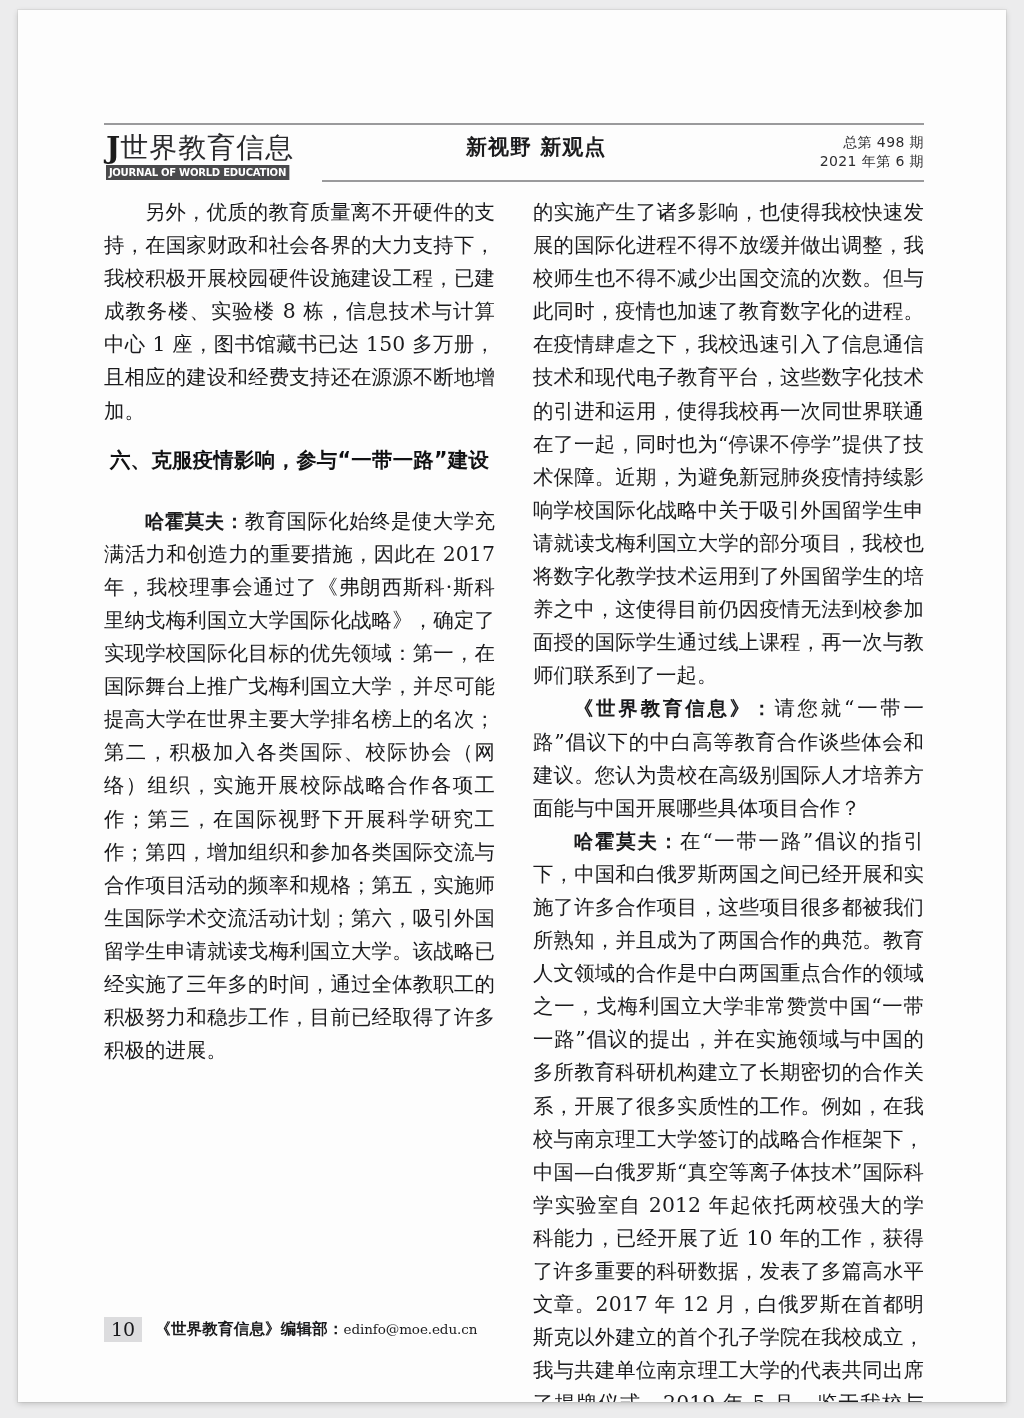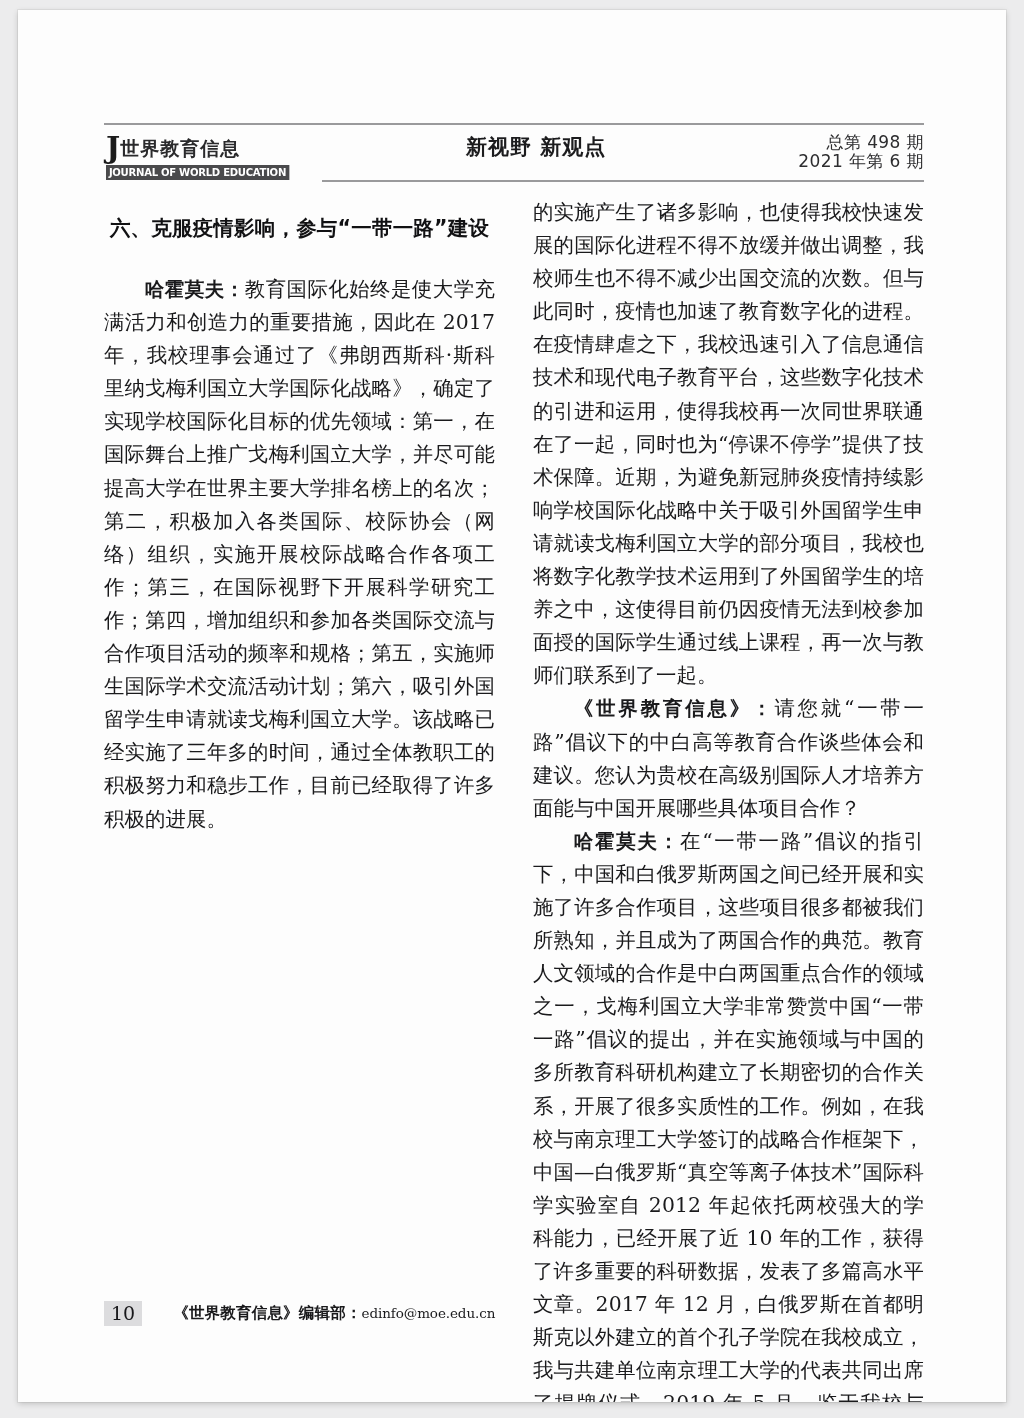--- a/index.html
+++ b/index.html
@@ -72,25 +72,24 @@
     font-family: "DejaVu Serif", "Liberation Serif", serif;
     font-weight: 700;
     font-size: 30px;
     color: #1b1b1b;
     line-height: 26px;
     margin-right: 1px;
     letter-spacing: -1px;
   }
   .logo-cn {
     font-family: "DejaVu Sans", "Liberation Sans", sans-serif;
-    font-size: 19px;
+    font-size: 28px;
     letter-spacing: 1px;
     color: #2a2a2c;
     line-height: 26px;
-    font-weight: bold;
   }
   .logo-bar {
     margin-top: 1px;
     background: #4a4a4c;
     color: #ffffff;
     font-family: "DejaVu Sans", "Liberation Sans", sans-serif;
     font-size: 10.5px;
     font-weight: 700;
     letter-spacing: -0.3px;
     padding: 1px 3px 2px 3px;
@@ -111,21 +110,21 @@
     letter-spacing: 1px;
     white-space: nowrap;
   }
 
   .issue {
     position: absolute;
     right: 0;
     top: 10px;
     text-align: right;
     font-family: "DejaVu Sans", "Liberation Sans", sans-serif;
-    font-size: 17px;
+    font-size: 14px;
     color: #2d2d2f;
     line-height: 19px;
     letter-spacing: 0.4px;
   }
 
   
   .columns {
     position: absolute;
     left: 86px;
     top: 186px;
@@ -165,41 +164,40 @@
     font-weight: 700;
     font-family: "DejaVu Sans", "Liberation Sans", sans-serif;
     font-size: 19.5px;
   }
   .q-body { }
 
   
   .footer {
     position: absolute;
     left: 86px;
-    bottom: 76px;
+    bottom: 60px;
     width: 820px;
     display: flex;
     align-items: center;
-    gap: 20px;
+    gap: 13px;
   }
   .page-num {
     background: #dcdcde;
     color: #17171a;
     font-family: "DejaVu Serif", "Liberation Serif", serif;
     font-size: 19px;
     padding: 2px 7px 3px 7px;
     line-height: 20px;
   }
   .footer-text {
     font-family: "DejaVu Sans", "Liberation Sans", sans-serif;
     font-size: 15.5px;
     font-weight: 700;
     color: #1a1a1c;
     letter-spacing: 0.2px;
-    margin-left: 11px;
   }
   .footer-mail {
     font-family: "DejaVu Serif", "Liberation Serif", serif;
     font-size: 13.5px;
     font-weight: 400;
     letter-spacing: -0.1px;
   }
 </style>
 </head>
 <body>
@@ -224,20 +222,21 @@
       <div class="issue">
         <div>总第 498 期</div>
         <div>2021 年第 6 期</div>
       </div>
     </div>
 
     <div class="columns">
 
       <div class="col">
 
+        <p class="para">另外，优质的教育质量离不开硬件的支持，在国家财政和社会各界的大力支持下，我校积极开展校园硬件设施建设工程，已建成教务楼、实验楼 8 栋，信息技术与计算中心 1 座，图书馆藏书已达 150 多万册，且相应的建设和经费支持还在源源不断地增加。</p>
 
         <h2 class="heading">六、克服疫情影响，参与“一带一路”建设</h2>
 
 
         <p class="para"><span class="speaker">哈霍莫夫：</span><span class="q-body">教育国际化始终是使大学充满活力和创造力的重要措施，因此在 2017 年，我校理事会通过了《弗朗西斯科·斯科里纳戈梅利国立大学国际化战略》，确定了实现学校国际化目标的优先领域：第一，在国际舞台上推广戈梅利国立大学，并尽可能提高大学在世界主要大学排名榜上的名次；第二，积极加入各类国际、校际协会（网络）组织，实施开展校际战略合作各项工作；第三，在国际视野下开展科学研究工作；第四，增加组织和参加各类国际交流与合作项目活动的频率和规格；第五，实施师生国际学术交流活动计划；第六，吸引外国留学生申请就读戈梅利国立大学。该战略已经实施了三年多的时间，通过全体教职工的积极努力和稳步工作，目前已经取得了许多积极的进展。</span></p>
 
       </div>
 
       <div class="col">
 

